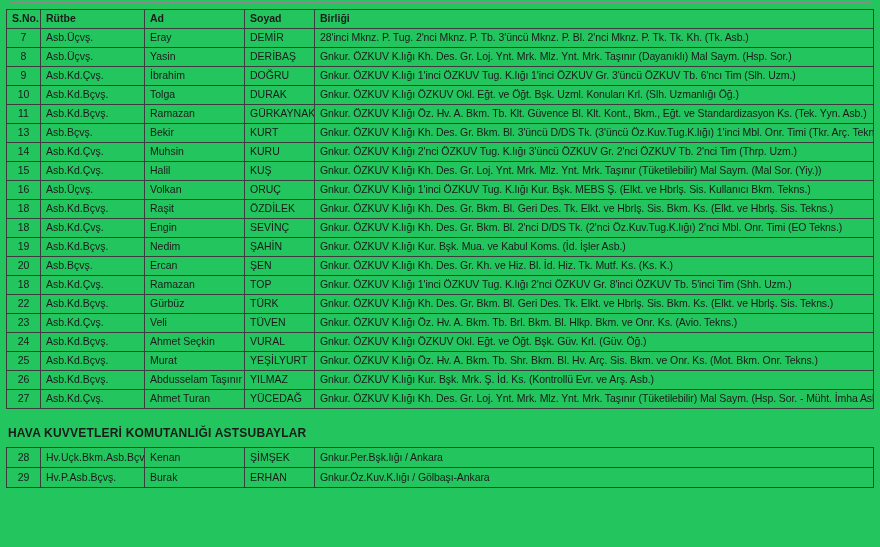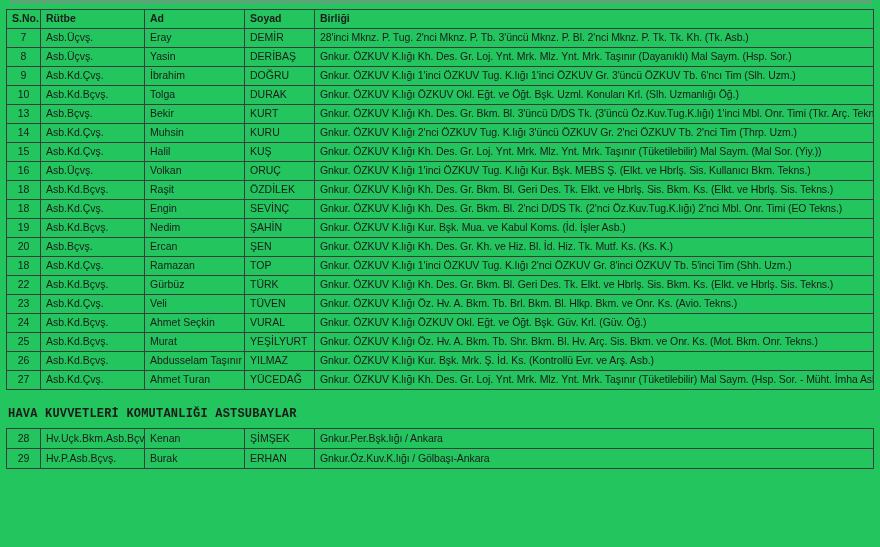--- a/index.html
+++ b/index.html
@@ -53,21 +53,20 @@
   td.unit-cell, th.unit-head {
     font-size: 9.8px;
     letter-spacing: -0.1px;
   }
   th.unit-head { font-size: 10.5px; letter-spacing: 0; }
   .section-heading {
     margin: 17px 0 0 8px;
     font-size: 12px;
     font-weight: bold;
     letter-spacing: 0.2px;
-    font-family: Liberation Mono, monospace;
   }
   table.roster2 {
     margin-top: 7px;
   }
   table.roster2 td {
     height: 17px;
   }
 </style>
 </head>
 <body>
@@ -115,20 +114,27 @@
           <td class="unit-cell">Gnkur. ÖZKUV K.lığı 1'inci ÖZKUV Tug. K.lığı 1'inci ÖZKUV Gr. 3'üncü ÖZKUV Tb. 6'ncı Tim (Slh. Uzm.)</td>
         </tr>
         <tr>
           <td class="sno-cell">10</td>
           <td class="rank-cell">Asb.Kd.Bçvş.</td>
           <td class="first-cell">Tolga</td>
           <td class="last-cell">DURAK</td>
           <td class="unit-cell">Gnkur. ÖZKUV K.lığı ÖZKUV Okl. Eğt. ve Öğt. Bşk. Uzml. Konuları Krl. (Slh. Uzmanlığı Öğ.)</td>
         </tr>
         <tr>
+          <td class="sno-cell">11</td>
+          <td class="rank-cell">Asb.Kd.Bçvş.</td>
+          <td class="first-cell">Ramazan</td>
+          <td class="last-cell">GÜRKAYNAK</td>
+          <td class="unit-cell">Gnkur. ÖZKUV K.lığı Öz. Hv. A. Bkm. Tb. Klt. Güvence Bl. Klt. Kont., Bkm., Eğt. ve Standardizasyon Ks. (Tek. Yyn. Asb.)</td>
+        </tr>
+        <tr>
           <td class="sno-cell">13</td>
           <td class="rank-cell">Asb.Bçvş.</td>
           <td class="first-cell">Bekir</td>
           <td class="last-cell">KURT</td>
           <td class="unit-cell">Gnkur. ÖZKUV K.lığı Kh. Des. Gr. Bkm. Bl. 3'üncü D/DS Tk. (3'üncü Öz.Kuv.Tug.K.lığı) 1'inci Mbl. Onr. Timi (Tkr. Arç. Tekns.)</td>
         </tr>
         <tr>
           <td class="sno-cell">14</td>
           <td class="rank-cell">Asb.Kd.Çvş.</td>
           <td class="first-cell">Muhsin</td>

